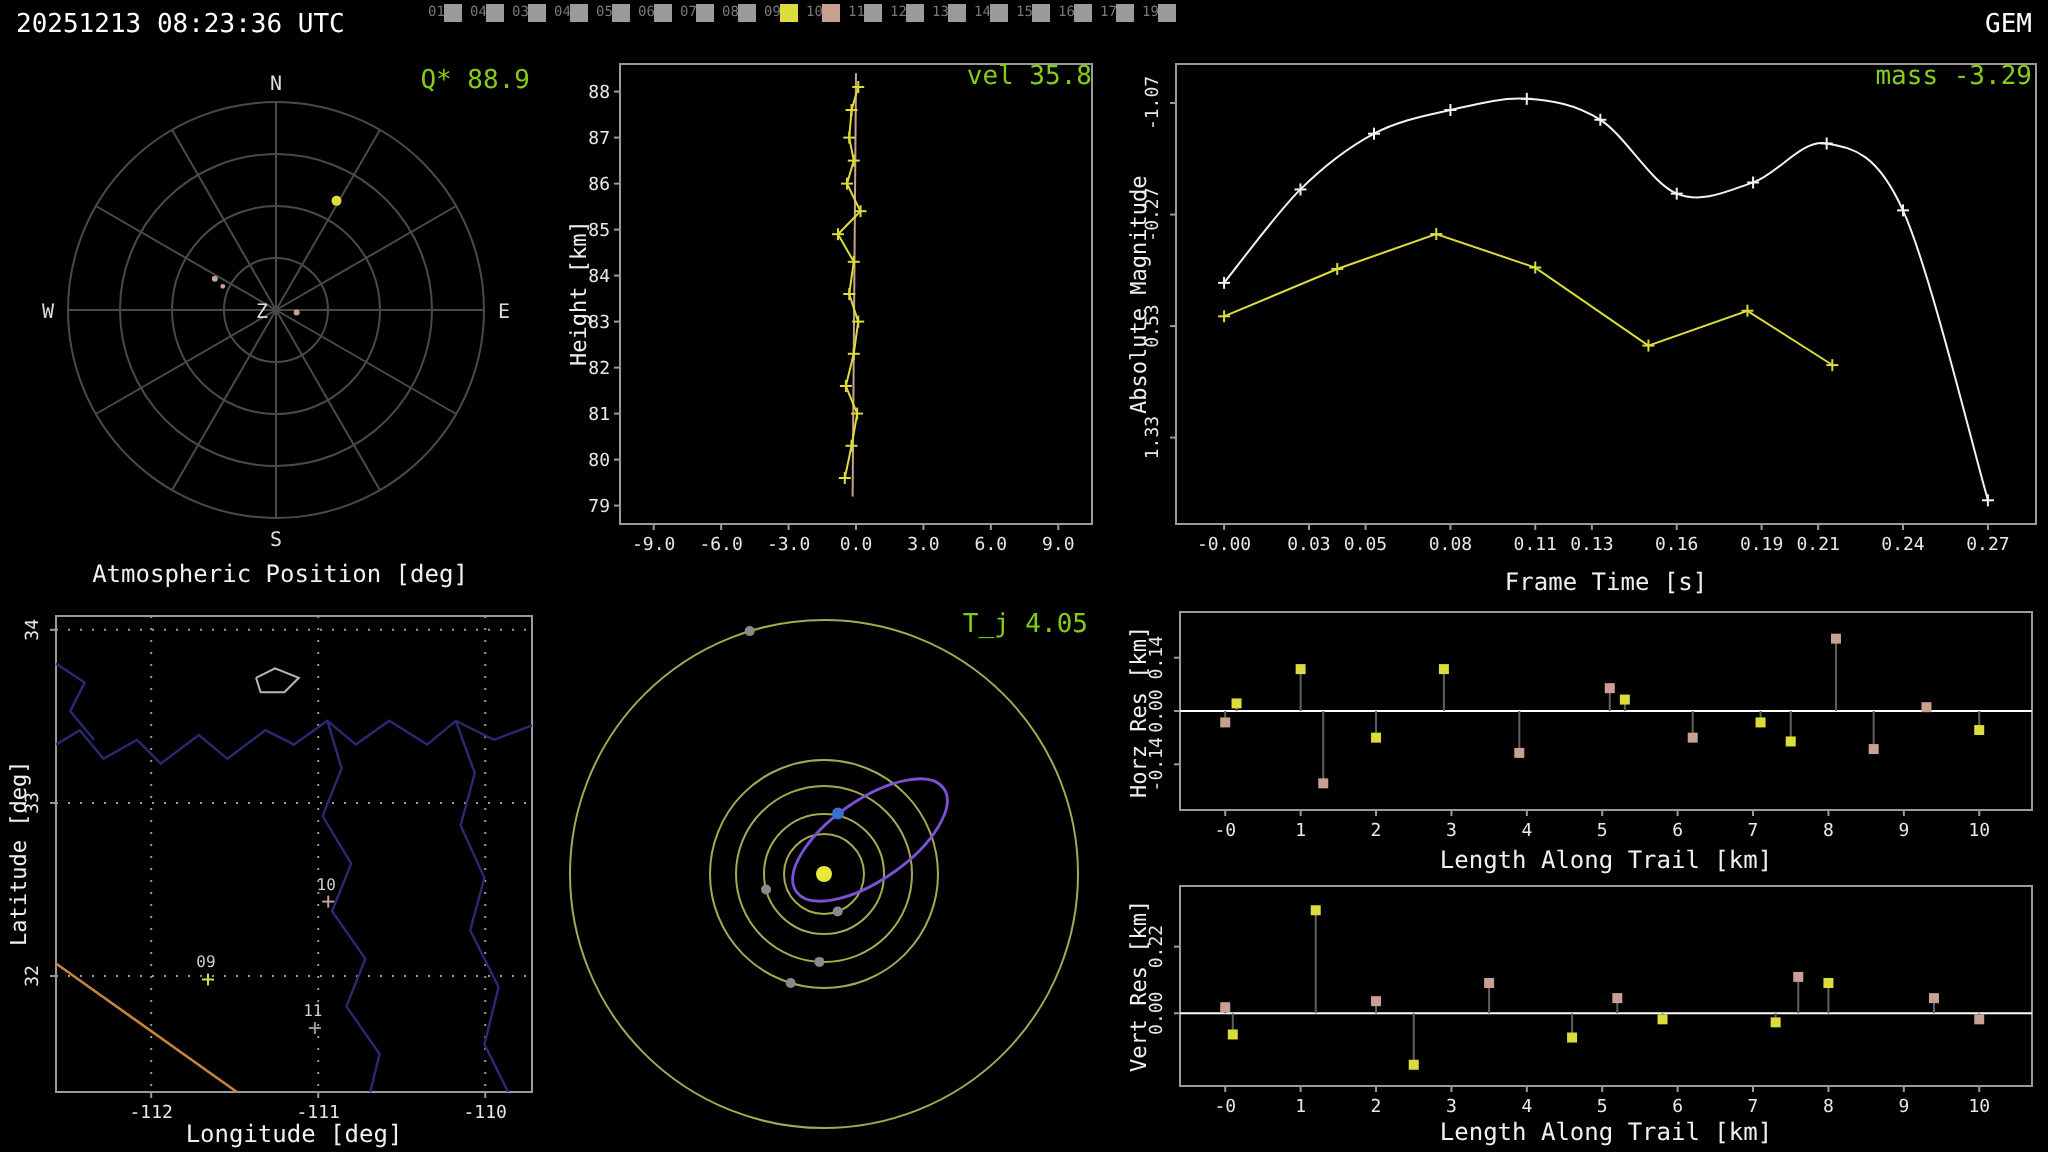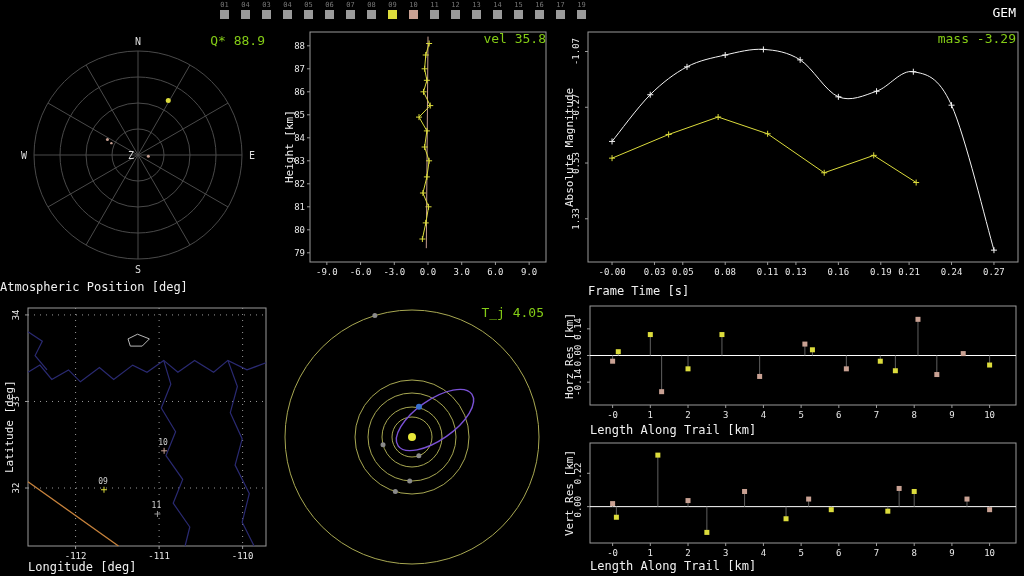--- a/index.html
+++ b/index.html
@@ -2,35 +2,36 @@
 <html><head>
 <meta charset="utf-8">
 <style>
   html,body{margin:0;padding:0;background:#000}
   body{width:1024px;height:576px;position:relative;overflow:hidden;
        font-family:"DejaVu Sans Mono","Liberation Mono",monospace;color:#fff}
   #statusbar{position:absolute;left:0;top:0;width:1024px;height:24px;background:#000}
   #timestamp{position:absolute;left:8px;top:5px;font-size:13px;white-space:pre}
   #shower{position:absolute;right:8px;top:5px;font-size:13px}
   #frame-strip{position:absolute;left:214px;top:1px;display:flex}
-  .frame{width:21px;display:flex;flex-direction:column;align-items:center}
+  .frame{width:21px;display:flex;flex-direction:row;align-items:center}
   .frame-num{font-size:7px;line-height:8px;color:#777}
   .frame-box{width:9px;height:9px;margin-top:1px}
   .panel{position:absolute}
   .panel svg{position:absolute;left:0;top:0}
   .annot{position:absolute;font-size:13px;color:#84cc16;z-index:3;white-space:pre}
-  .xlabel{position:absolute;font-size:12px;color:#f0f0f0;z-index:3}
+  .xlabel{position:absolute;text-align:center;font-size:12px;color:#f0f0f0;z-index:3}
   .ylabel{position:absolute;writing-mode:vertical-rl;transform:rotate(180deg);
           text-align:center;font-size:11px;color:#f0f0f0;z-index:3}
   svg text{font-family:"DejaVu Sans Mono","Liberation Mono",monospace}
 </style>
 </head>
 <body>
 
 <div id="statusbar">
+  <span id="timestamp">20251213 08:23:36 UTC</span>
   <div id="frame-strip">
       <div class="frame">
         <div class="frame-num">01</div>
         <div class="frame-box" style="background: rgb(154, 154, 154);"></div>
       </div>
       <div class="frame">
         <div class="frame-num">04</div>
         <div class="frame-box" style="background: rgb(154, 154, 154);"></div>
       </div>
       <div class="frame">

